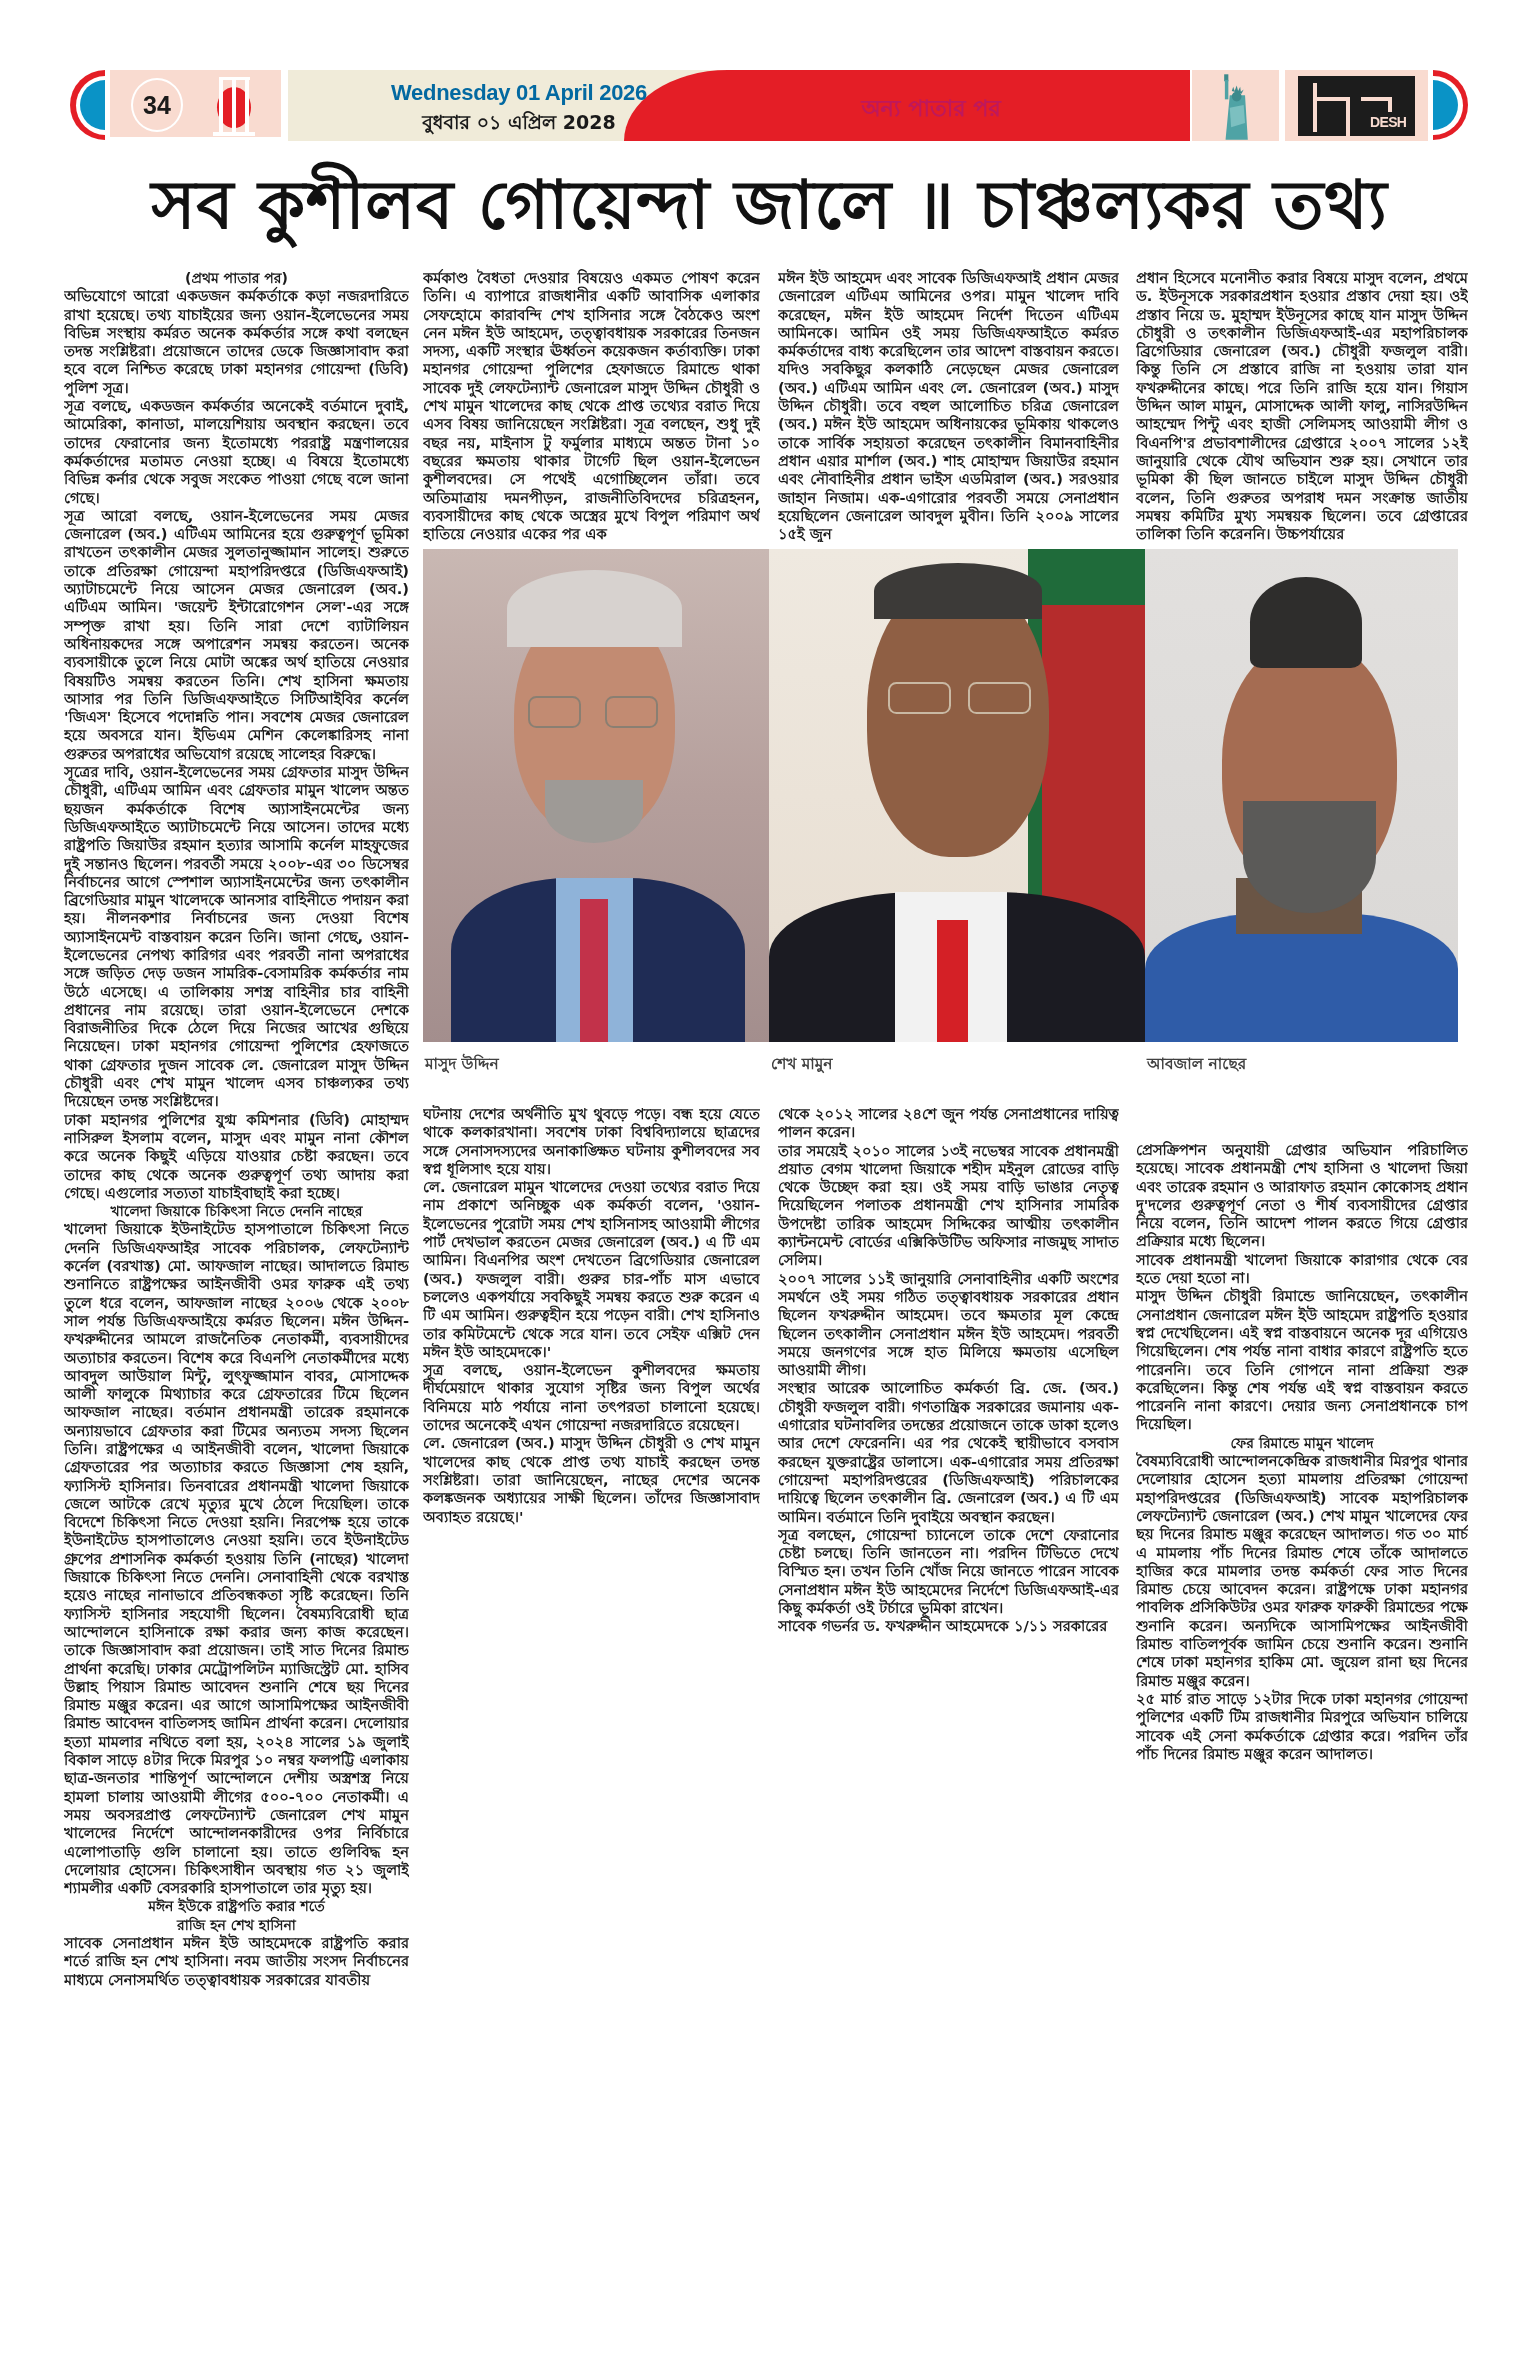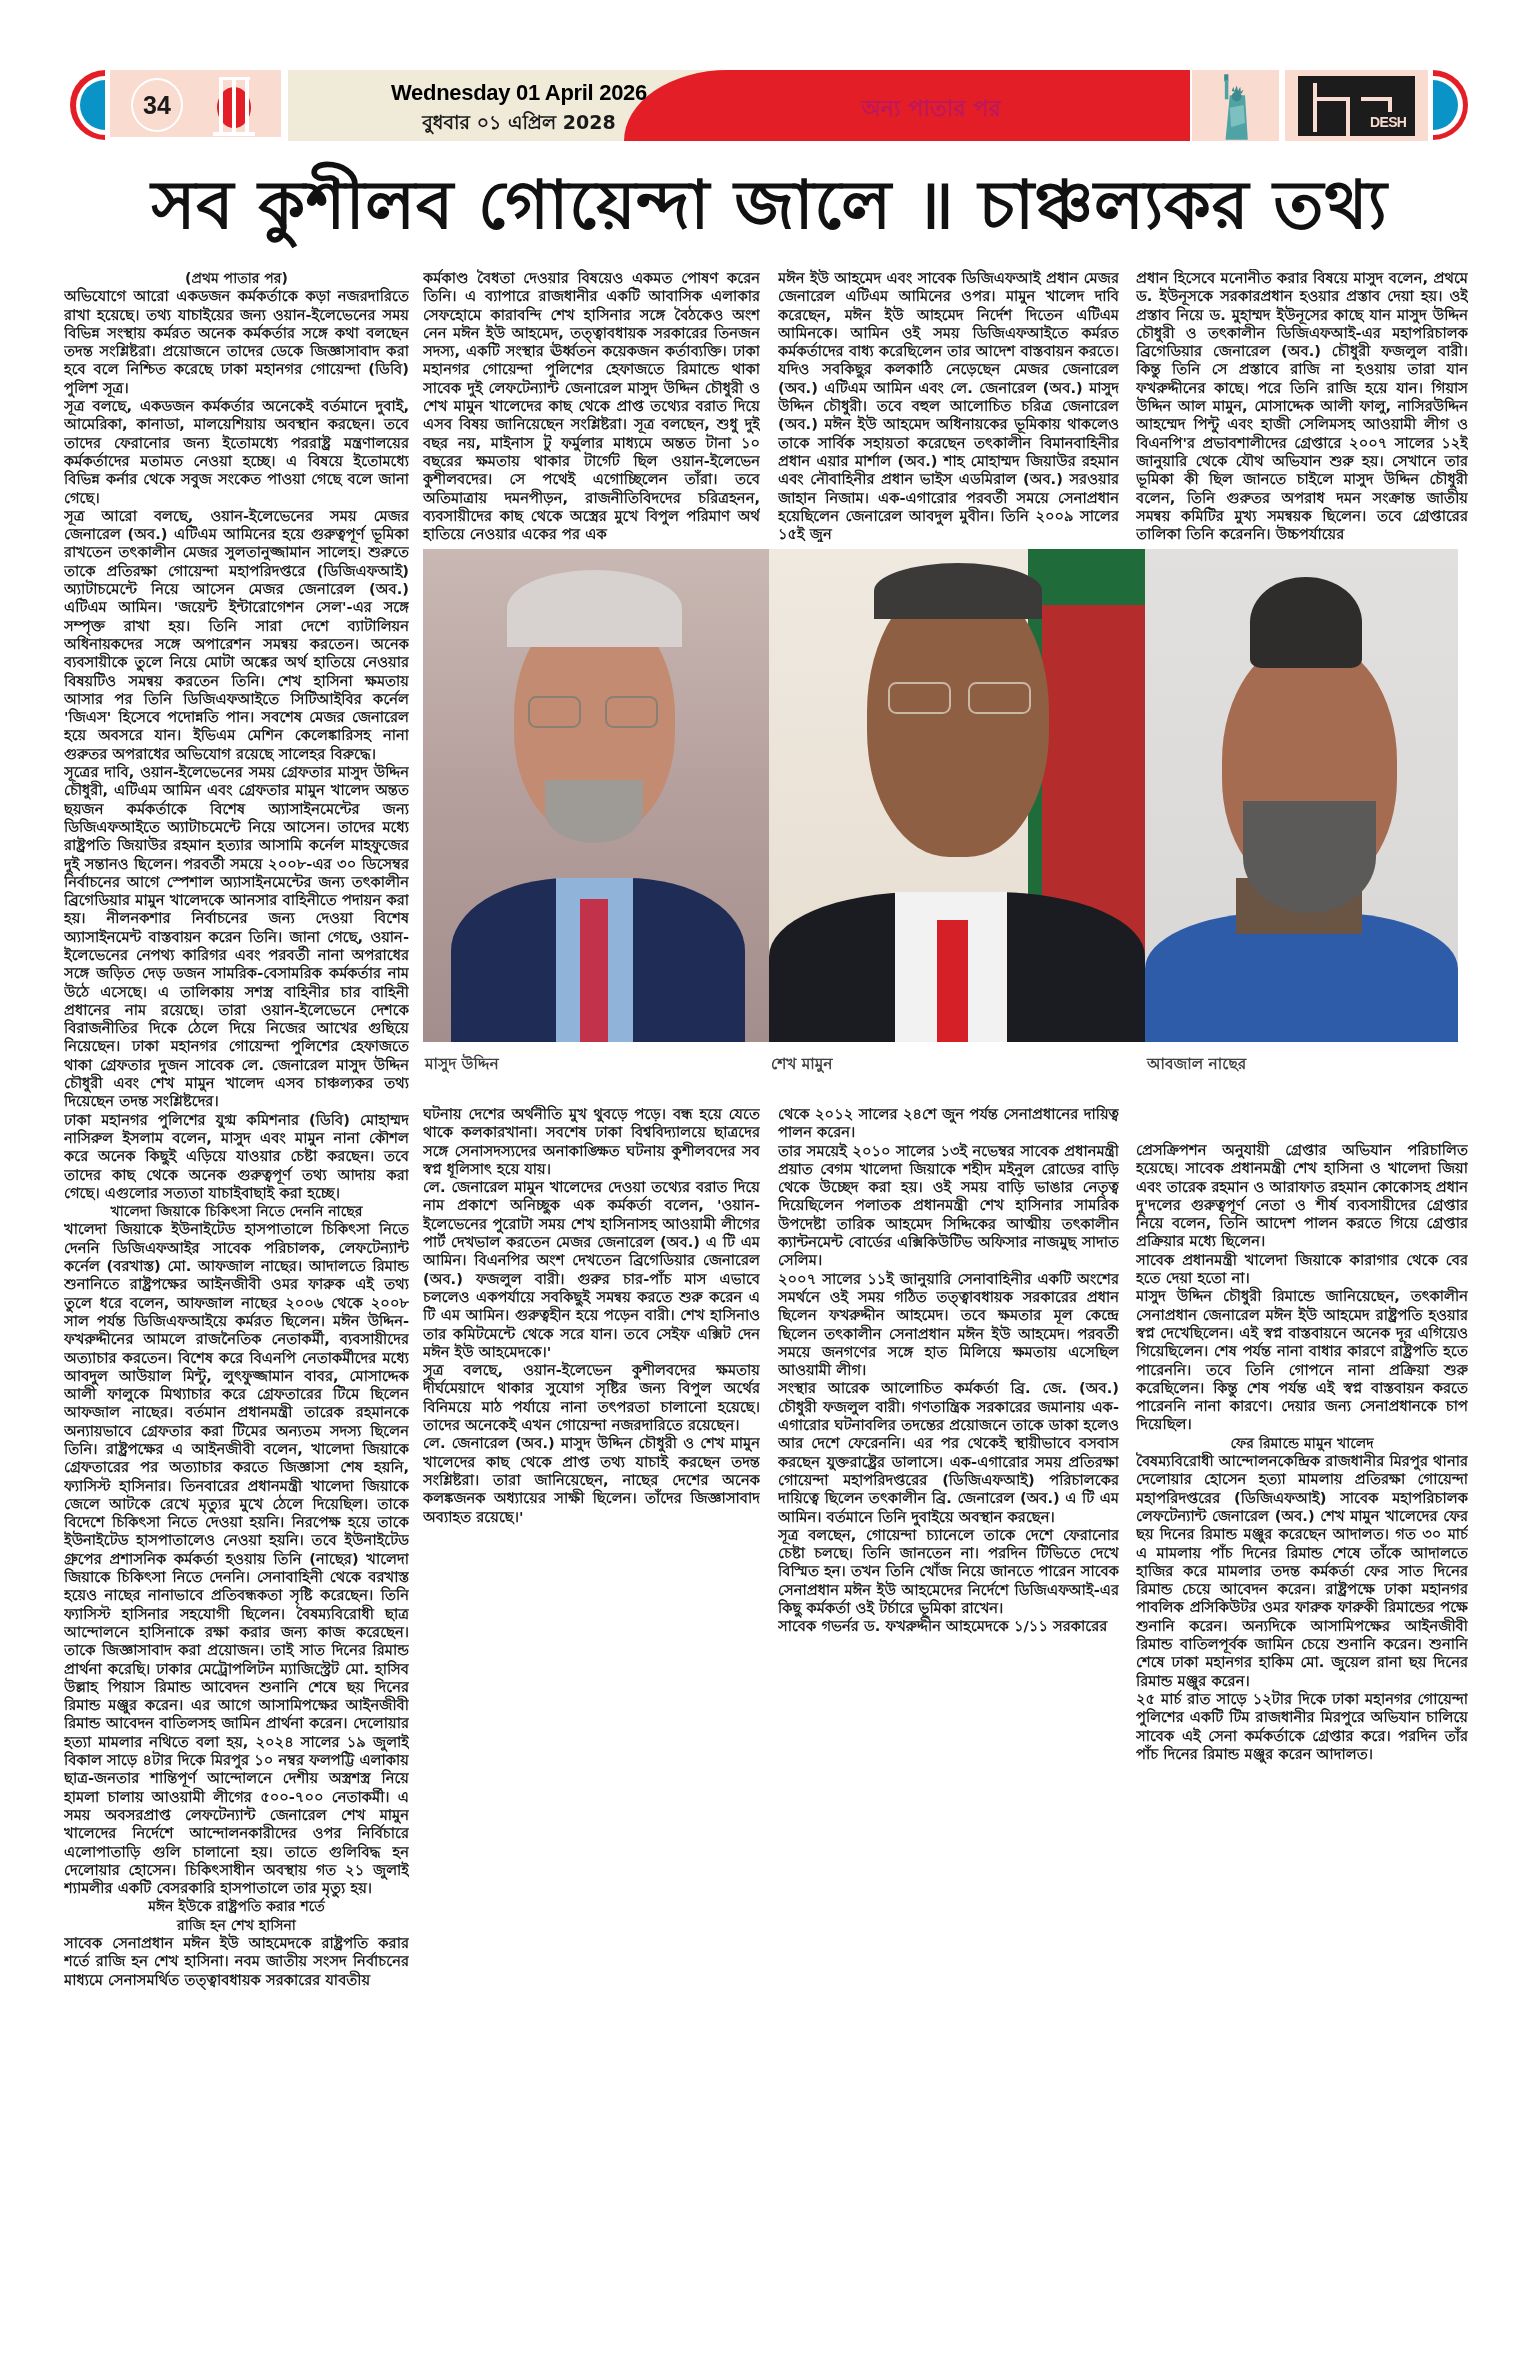--- a/index.html
+++ b/index.html
@@ -27,21 +27,21 @@
   .drum { position:absolute; left:103px; top:7px; width:42px; height:59px; }
   .drum .ball { position:absolute; left:4.2px; top:9.8px; width:34px; height:41px; border-radius:50%; background:#e41e26; }
   .drum .post { position:absolute; top:0; width:4.2px; height:56px; background:#fff; }
   .drum .bar { position:absolute; left:0; top:55px; width:42px; height:3.5px; background:#fff; }
   .drum .topbar { position:absolute; left:5.6px; top:0; width:31px; height:2.8px; background:#fff; }
 
   .datebox { position:absolute; left:288px; top:70px; width:902px; height:71px; background:#f0ebd9; overflow:hidden; }
   .redsweep { position:absolute; left:336px; top:0; width:699px; height:71px; background:#e41e26;
               border-top-left-radius:266px 182px; }
   .date-en { position:absolute; left:84px; top:9.8px; width:294px; text-align:center;
-             font-family:"Liberation Sans", sans-serif; font-weight:bold; font-size:22px; color:#000000; letter-spacing:-0.3px; }
+             font-family:"Liberation Sans", sans-serif; font-weight:bold; font-size:22px; color:#0369a1; letter-spacing:-0.3px; }
   .date-bn { position:absolute; left:84px; top:38px; width:294px; text-align:center;
              font-weight:bold; font-size:19px; color:#1a1a1a; }
   .section-label { position:absolute; left:503px; top:21px; width:280px; text-align:center;
                    font-weight:bold; font-size:22.4px; color:#be185d; }
 
   .statuebox { position:absolute; left:1192px; top:70px; width:87px; height:71px; background:#f9dbd0; }
   .statue { position:absolute; left:28px; top:4.2px; width:32px; height:66px; }
   .logobox { position:absolute; left:1285px; top:70px; width:143px; height:71px; background:#f9dbd0; }
   .logo { position:absolute; left:12.6px; top:5.6px; width:117px; height:60px; background:#1c1c1c; }
   .logo-text { position:absolute; right:8.4px; bottom:5.6px; font-family:"Liberation Sans", sans-serif;

